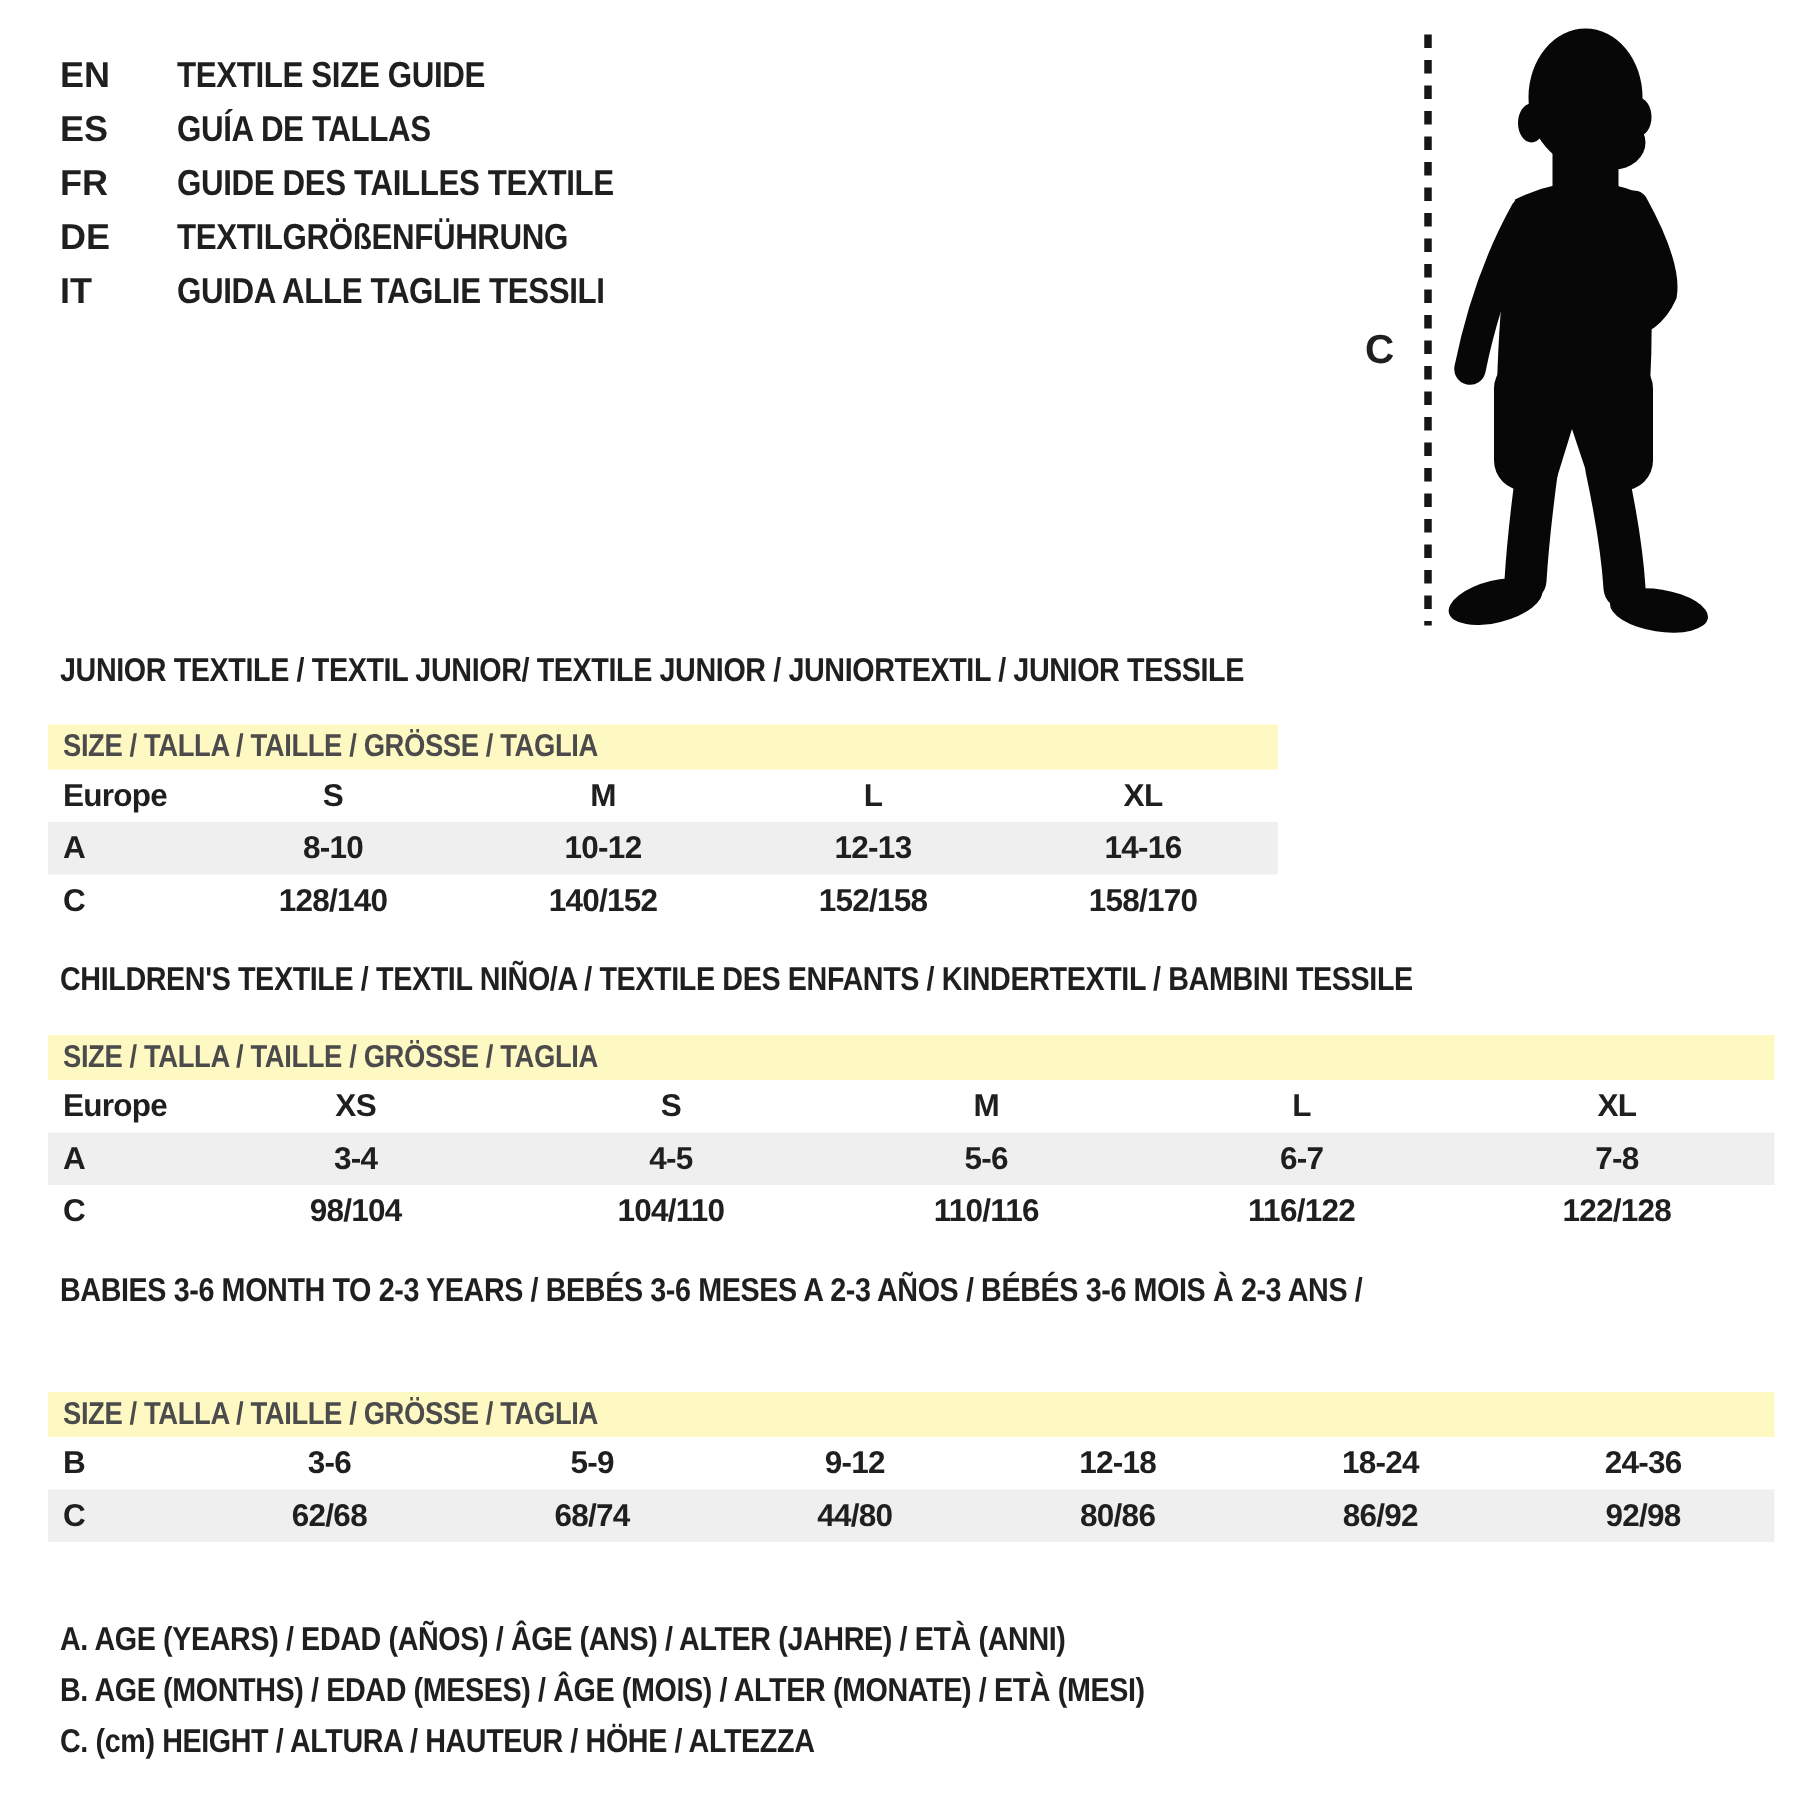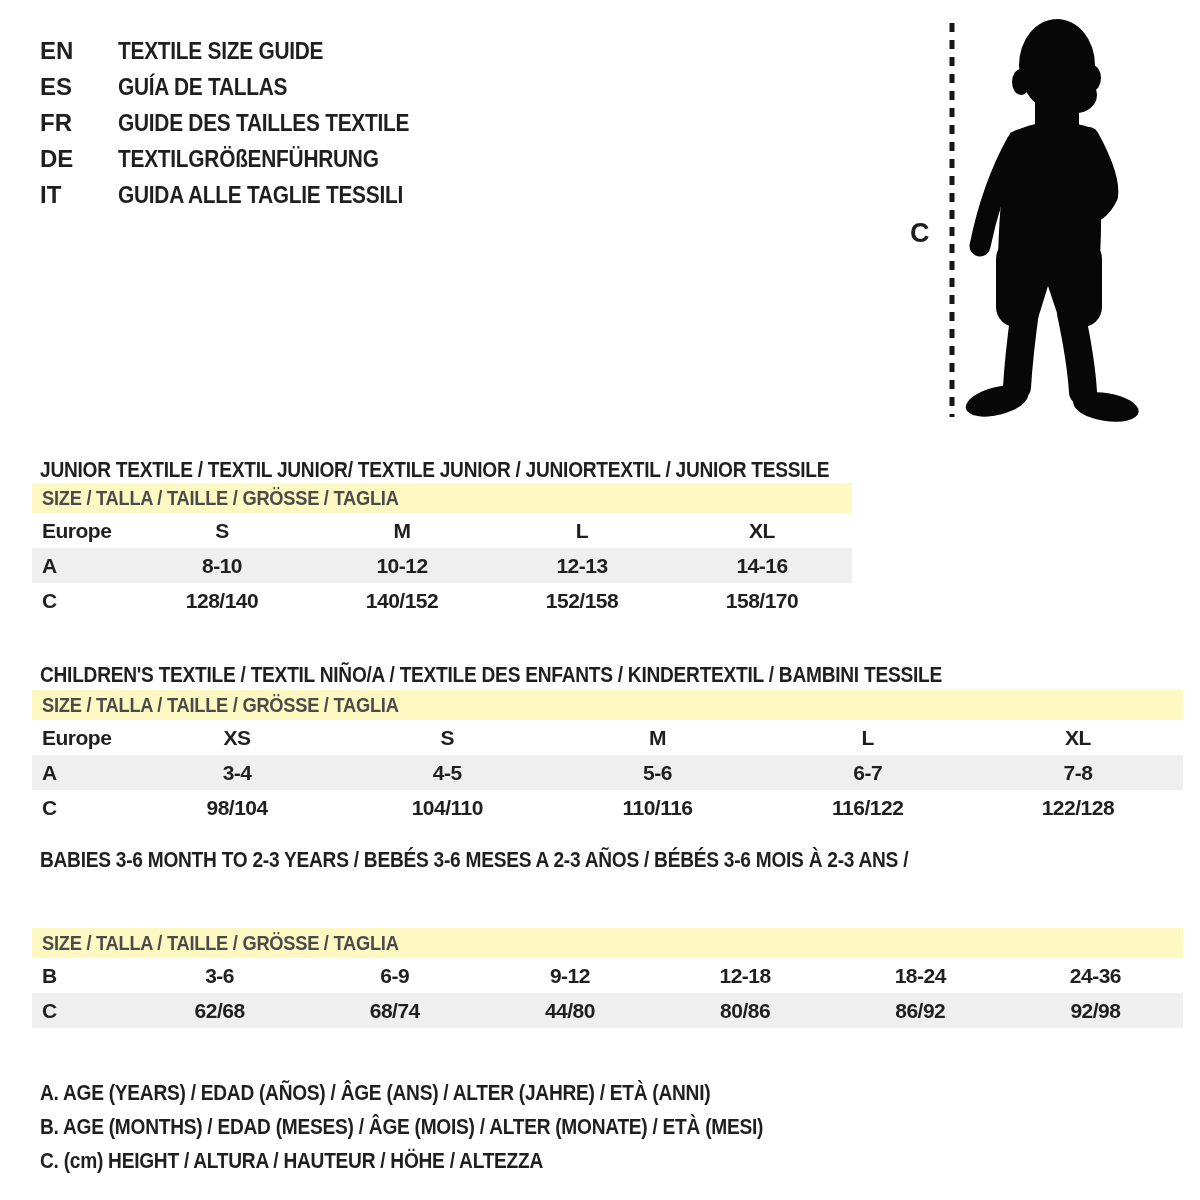--- a/index.html
+++ b/index.html
@@ -14,22 +14,22 @@
   .lang-row { display:flex; height:36px; align-items:center; }
   .lang-code { width:78px; font-size:24px; font-weight:700; }
   .lang-title { font-size:24px; font-weight:700; }
 
   
   #figure-svg { position:absolute; left:940px; top:15px; }
   .figure-label { position:absolute; left:910px; top:218px; font-size:27px; font-weight:700; }
 
   
   .section-title { position:absolute; left:40px; font-size:22px; font-weight:700; white-space:nowrap; }
-  #junior-title  { top:457px; }
-  #children-title{ top:640px;margin-top:22px; }
+  #junior-title  { top:434px; }
+  #children-title{ top:640px; }
   #babies-title1 { top:847px; }
   #babies-title2 { top:880px; }
 
   
   .size-table { position:absolute; }
   .t-junior   { left:32px; top:483px; width:820px;  --cols:100px repeat(4,1fr); }
   .t-children { left:32px; top:690px; width:1151px; --cols:100px repeat(5,1fr); }
   .t-babies   { left:32px; top:928px; width:1151px; --cols:100px repeat(6,1fr); }
   .thead { height:30px; background:#fef9c3; color:#4b4b4b; font-weight:700; font-size:21px;
            display:flex; align-items:center; padding-left:10px; }
@@ -158,21 +158,21 @@
   <div class="section-title" id="babies-title1">
     <span class="cond">BABIES 3-6 MONTH TO 2-3 YEARS / BEBÉS 3-6 MESES A 2-3 AÑOS / BÉBÉS 3-6 MOIS À 2-3 ANS /</span>
   </div>
   <div class="size-table t-babies">
     <div class="thead">
         <span class="cond">SIZE / TALLA / TAILLE / GRÖSSE / TAGLIA</span>
       </div>
     <div class="trow">
       <div class="cell rlabel">B</div>
       <div class="cell">3-6</div>
-      <div class="cell">6-9</div>
+      <div class="cell">5-9</div>
       <div class="cell">9-12</div>
       <div class="cell">12-18</div>
       <div class="cell">18-24</div>
       <div class="cell">24-36</div>
     </div>
     <div class="trow shade">
       <div class="cell rlabel">C</div>
       <div class="cell">62/68</div>
       <div class="cell">68/74</div>
       <div class="cell">44/80</div>

